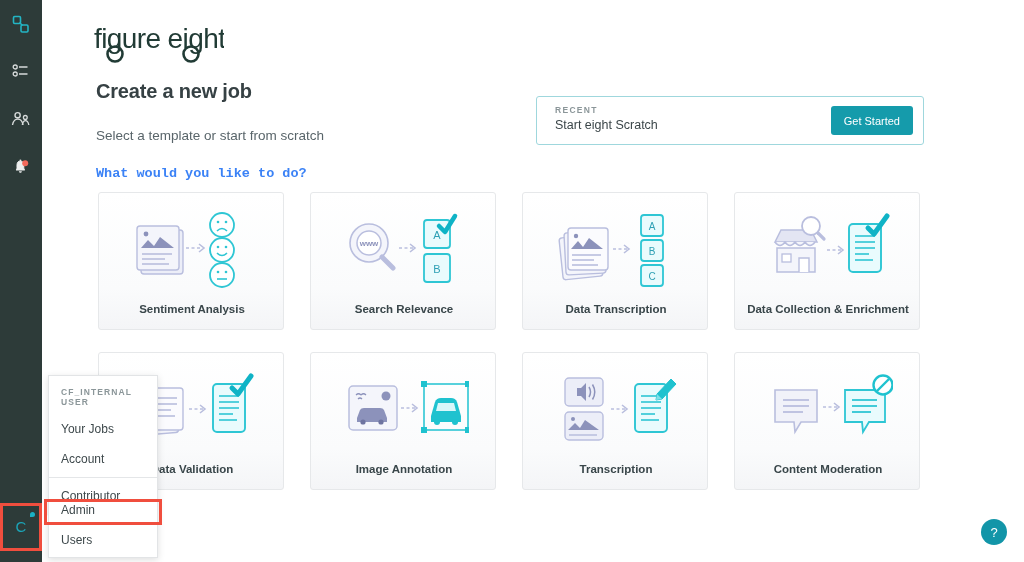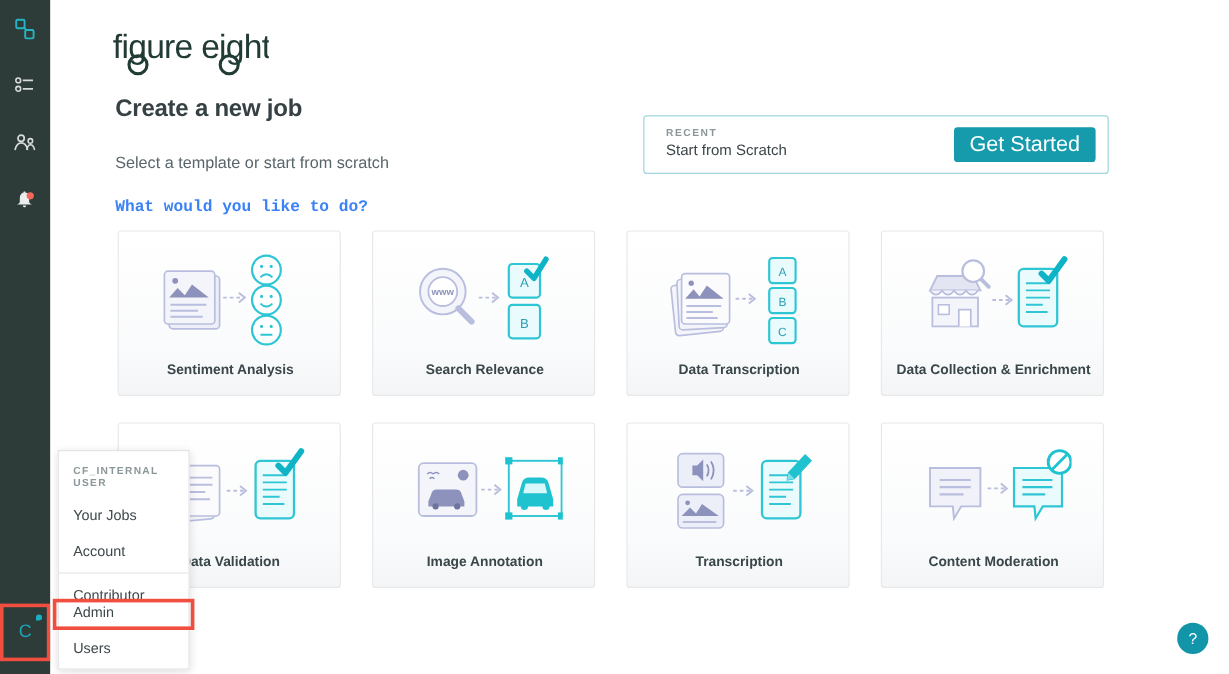--- a/index.html
+++ b/index.html
@@ -86,21 +86,21 @@
   }
   .recent-value {
     position: absolute; left: 18px; top: 21px;
     font-size: 12.5px; color: #3b4649;
   }
   .get-started-btn {
     position: absolute; right: 10px; top: 9px;
     height: 29px; padding: 0 13px;
     background: #159bab; color: #fff;
     border: none; border-radius: 3px;
-    font-size: 18px; font-family: "Liberation Sans", sans-serif;
+    font-size: 11px; font-family: "Liberation Sans", sans-serif;
     cursor: pointer;
     display: flex; align-items: center;
   }
 
   
   .cards { position: absolute; left: 56px; top: 192px; }
   .card {
     position: absolute;
     width: 186px; height: 138px;
     border: 1px solid #e6e8ea;
@@ -225,21 +225,21 @@
         <circle cx="97" cy="36" r="7.5" fill="none" stroke="#213b35" stroke-width="2.6"></circle>
       </svg>
     </div>
 
     <div class="page-title">Create a new job</div>
     <div class="page-sub">Select a template or start from scratch</div>
     <div class="section-title">What would you like to do?</div>
 
     <div class="recent-card">
       <div class="recent-label">RECENT</div>
-      <div class="recent-value">Start from Scratch</div>
+      <div class="recent-value">Start eight Scratch</div>
       <button class="get-started-btn">Get Started</button>
     </div>
 
     <div class="cards">
 
       <div class="card" style="left:0px;top:0px;">
         <div class="card-art">
           <svg width="130" height="80" viewBox="0 0 130 80">
             <rect x="14" y="20" width="42" height="44" rx="3" fill="#eceef8" stroke="#b9bede" stroke-width="1.4"></rect>
             <rect x="10" y="16" width="42" height="44" rx="3" fill="#f4f5fb" stroke="#b9bede" stroke-width="1.4"></rect>

